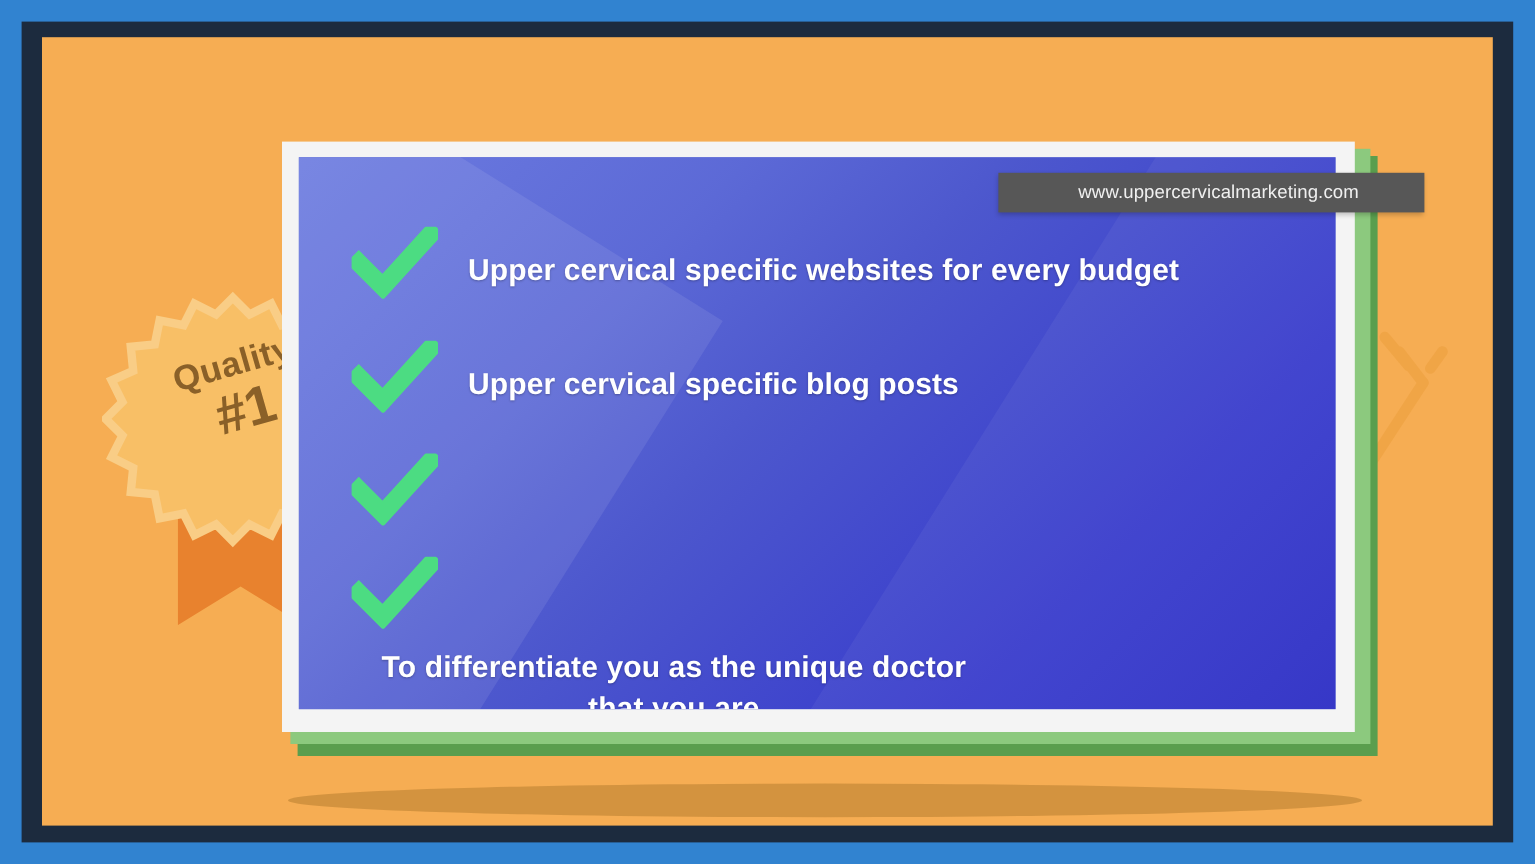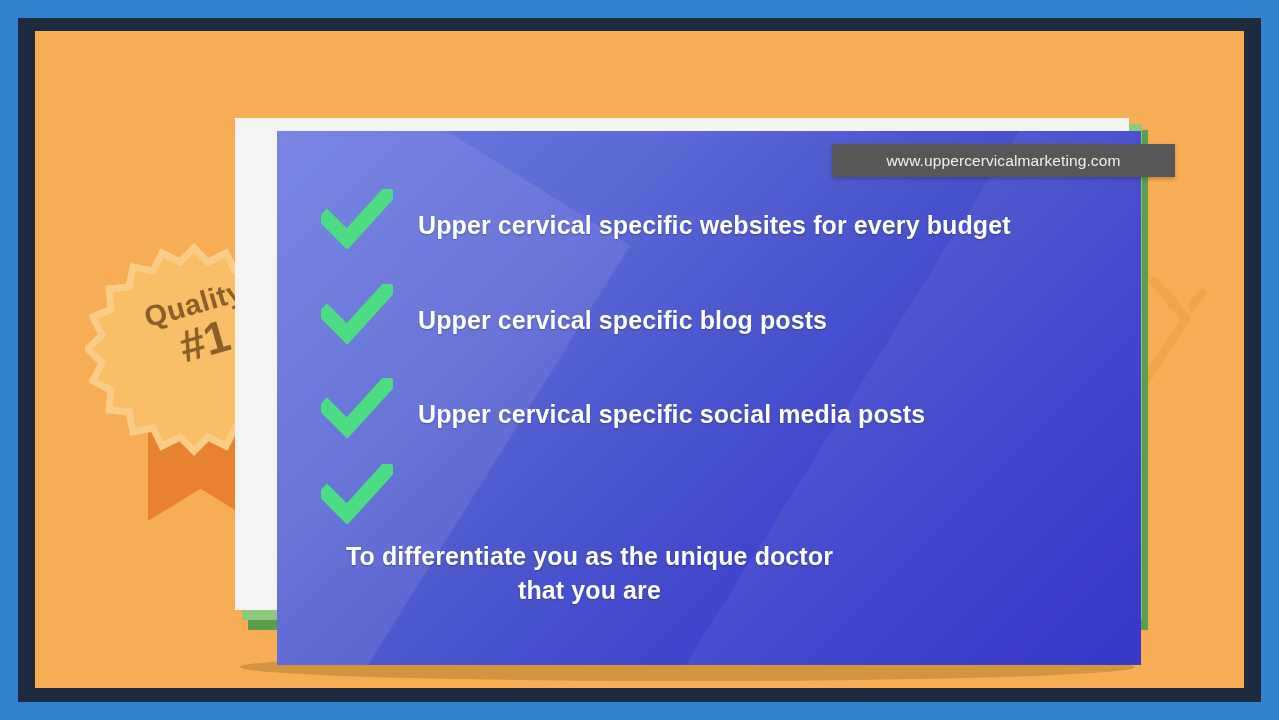--- a/index.html
+++ b/index.html
@@ -146,24 +146,23 @@
     height: 492px;
     background: #f4f4f4;
   }
 
   
   .slide {
     position: absolute;
     left: 214px;
     top: 100px;
     width: 864px;
-    height: 534px;
+    height: 460px;
     background: #5260d0;
     overflow: hidden;
-    margin-left: 28px;
   }
   .slide-darken {
     position: absolute;
     inset: 0;
     background: linear-gradient(135deg,
         rgba(110,125,225,0.95) 0%,
         rgba(95,108,216,0.8) 28%,
         rgba(72,80,203,0.55) 46%,
         rgba(46,46,203,0.75) 78%,
         rgba(40,40,196,0.9) 100%);
@@ -233,20 +232,21 @@
     position: absolute;
     left: 797px;
     top: 113px;
     width: 343px;
     height: 33px;
     background: #575757;
     display: flex;
     align-items: center;
     justify-content: center;
     box-shadow: 0 2px 4px rgba(0,0,0,0.22);
+    padding-left: 12px;
   }
   .url-banner span {
     color: #f0f0f0;
     font-size: 15.5px;
     letter-spacing: 0.1px;
   }
 </style>
 </head>
 <body>
 
@@ -308,21 +308,20 @@
           <svg class="check" viewBox="0 0 72 60" aria-hidden="true">
             <path d="M6 30 L26 50 L66 6" fill="none" stroke="#4cdc82" stroke-width="15" stroke-linecap="square" stroke-linejoin="miter"></path>
           </svg>
           <div class="bullet-label">Upper cervical specific blog posts</div>
         </div>
 
         <div class="bullet bullet-2">
           <svg class="check" viewBox="0 0 72 60" aria-hidden="true">
             <path d="M6 30 L26 50 L66 6" fill="none" stroke="#4cdc82" stroke-width="15" stroke-linecap="square" stroke-linejoin="miter"></path>
           </svg>
-          <div class="bullet-label">Upper cervical specific social media posts</div>
         </div>
 
         <div class="bullet bullet-3">
           <svg class="check" viewBox="0 0 72 60" aria-hidden="true">
             <path d="M6 30 L26 50 L66 6" fill="none" stroke="#4cdc82" stroke-width="15" stroke-linecap="square" stroke-linejoin="miter"></path>
           </svg>
           <div class="bullet-label">To differentiate you as the unique doctor
 that you are</div>
         </div>
 

